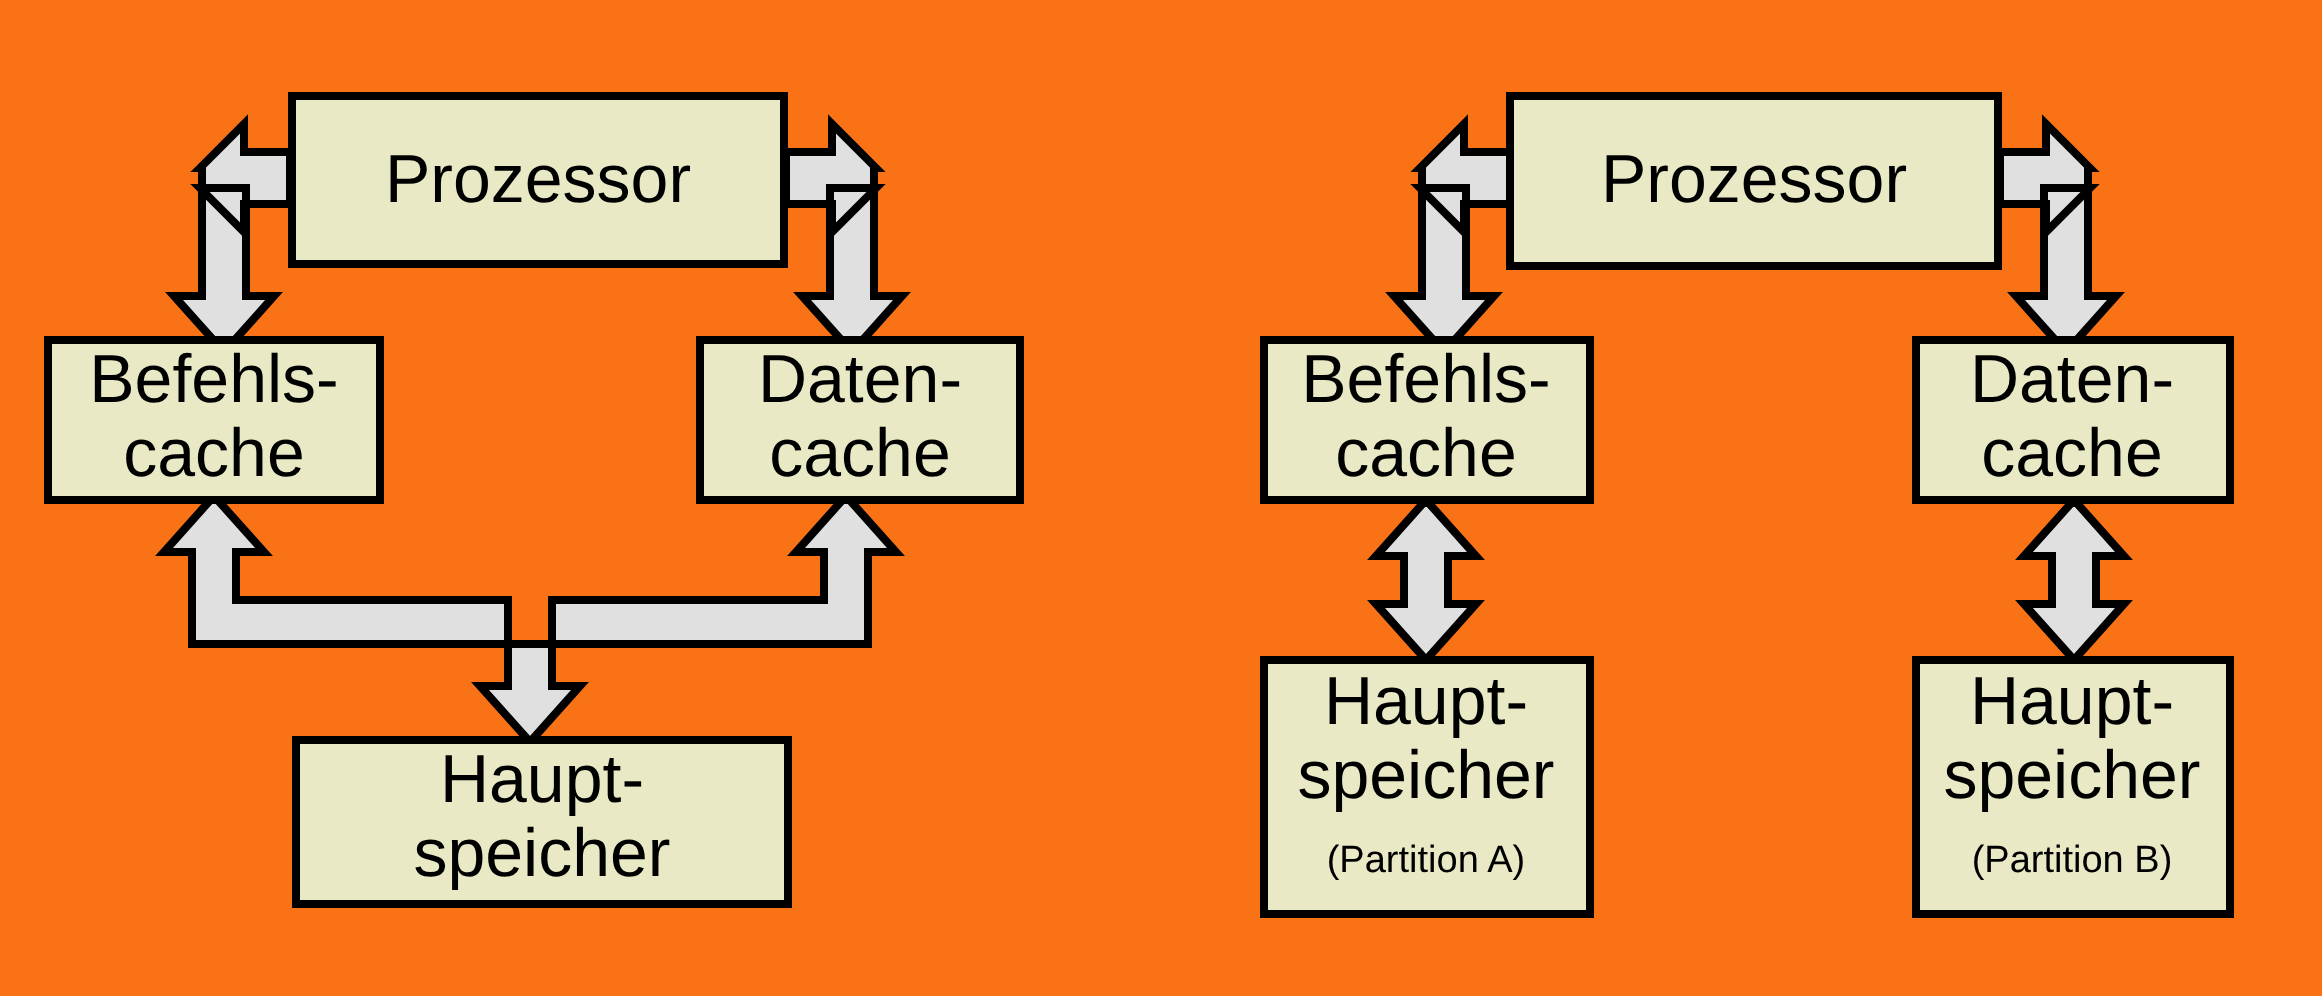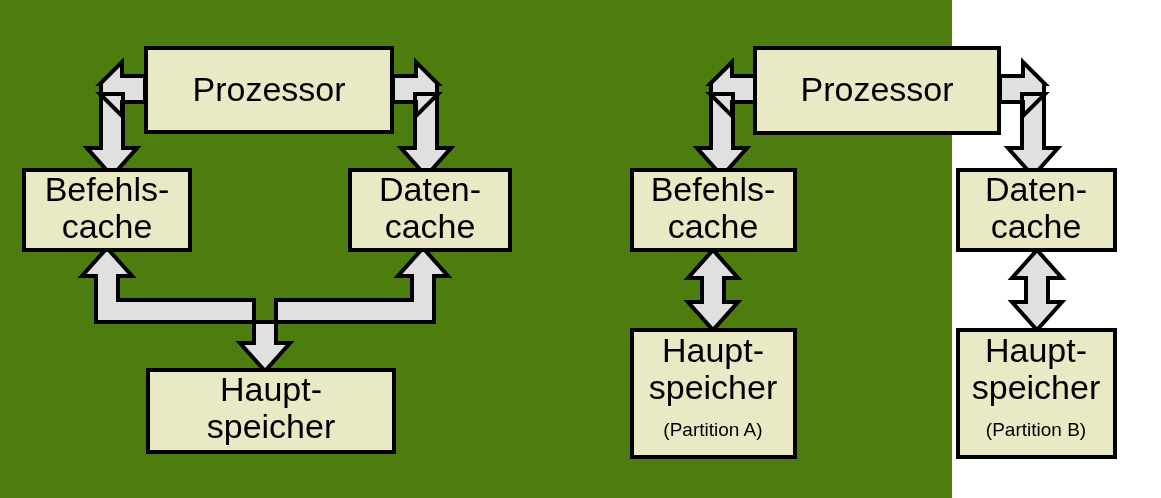--- a/index.html
+++ b/index.html
@@ -8,23 +8,23 @@
     background: #ffffff;
   }
   body {
     width: 1161px;
     height: 498px;
     font-family: "Liberation Sans", sans-serif;
     overflow: hidden;
   }
   #diagram-root {
     position: relative;
-    width: 952px;
+    width: 1161px;
     height: 498px;
-    background: #4d7c0f;
+    background: #f97316;
   }
   svg.canvas {
     position: absolute;
     top: 0;
     left: 0;
     width: 1161px;
     height: 498px;
     display: block;
   }
   .box-rect {

